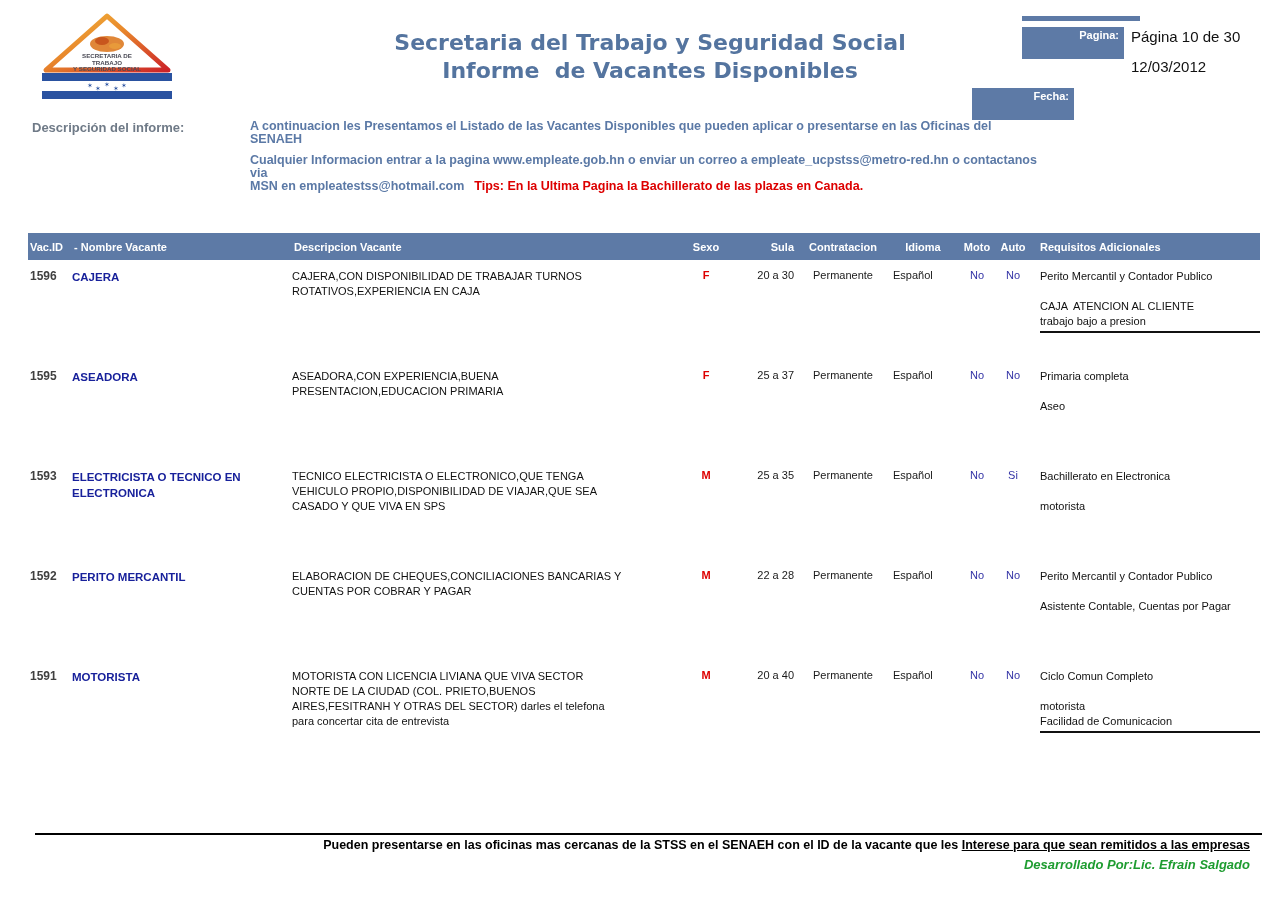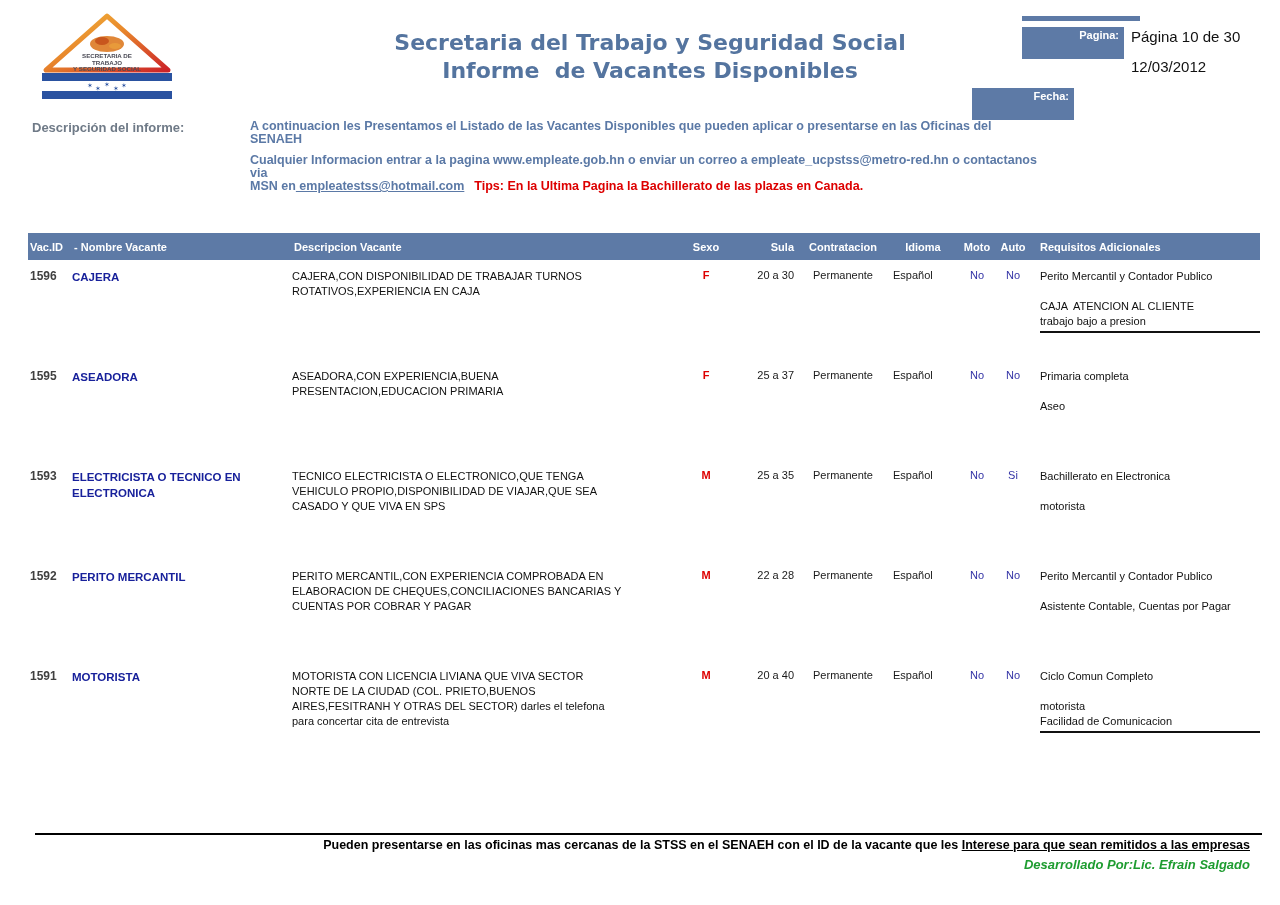--- a/index.html
+++ b/index.html
@@ -20,21 +20,21 @@
   .meta-box.fecha  { left:972px; top:57px;margin-top:31px; }
   .meta-val { position:absolute; left:1131px; font-size:15px; color:#111; }
   .meta-val.pagina { top:28px; }
   .meta-val.fecha  { top:58px; }
 
   
   .desc-label { position:absolute; left:32px; top:120px; font-size:13px; font-weight:bold; color:#6f7a87; }
   .desc-block { position:absolute; left:250px; top:120px; width:790px; color:#5b79a6;
                 font-size:12.5px; font-weight:bold; line-height:13px; }
   .desc-line1 { margin-bottom:8px; }
-  .desc-email { text-decoration:underline; color:#5b79a6;margin-top:31px; }
+  .desc-email { color:#5b79a6;margin-top:31px; }
   .desc-tips  { color:#dd0000; margin-left:10px; }
 
   
   .section-title { position:absolute; left:30px; top:194px; font-family:"DejaVu Sans", sans-serif;
                    font-size:23px; font-weight:bold; color:#414c58; }
 
   
   .vtable { position:absolute; left:28px; top:233px; width:1232px; }
   .vheader, .vrow { display:grid;
     grid-template-columns:44px 220px 390px 48px 68px 90px 70px 38px 34px 1fr; }
@@ -209,21 +209,20 @@
             <div class="line">&nbsp;</div>
             <div class="line">motorista</div>
           </div>
         </div>
         <div class="vrow">
           <div class="cell id">1592</div>
           <div class="cell nombre">
             <div class="line">PERITO MERCANTIL</div>
           </div>
           <div class="cell desc">
-            <div class="line">PERITO MERCANTIL,CON EXPERIENCIA COMPROBADA EN</div>
             <div class="line">ELABORACION DE CHEQUES,CONCILIACIONES BANCARIAS Y</div>
             <div class="line">CUENTAS POR COBRAR Y PAGAR</div>
           </div>
           <div class="cell sexo">M</div>
           <div class="cell edad">22 a 28</div>
           <div class="cell contr">Permanente</div>
           <div class="cell idioma">Español</div>
           <div class="cell moto">No</div>
           <div class="cell auto">No</div>
           <div class="cell reqs">

